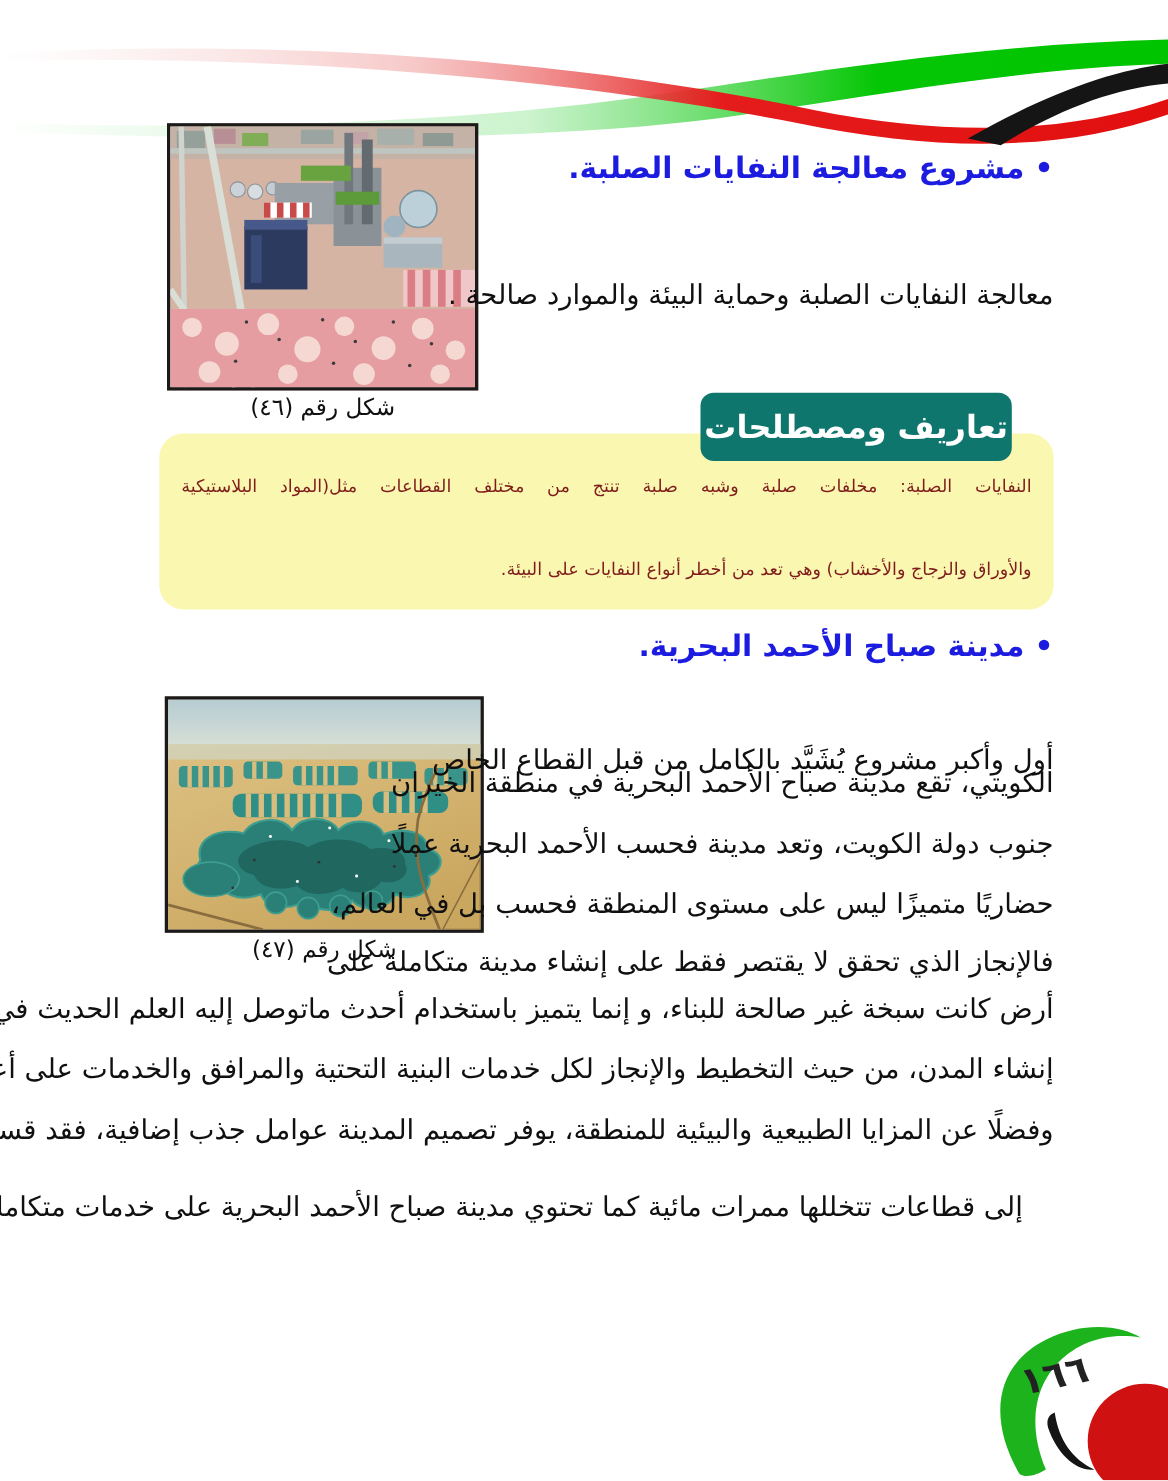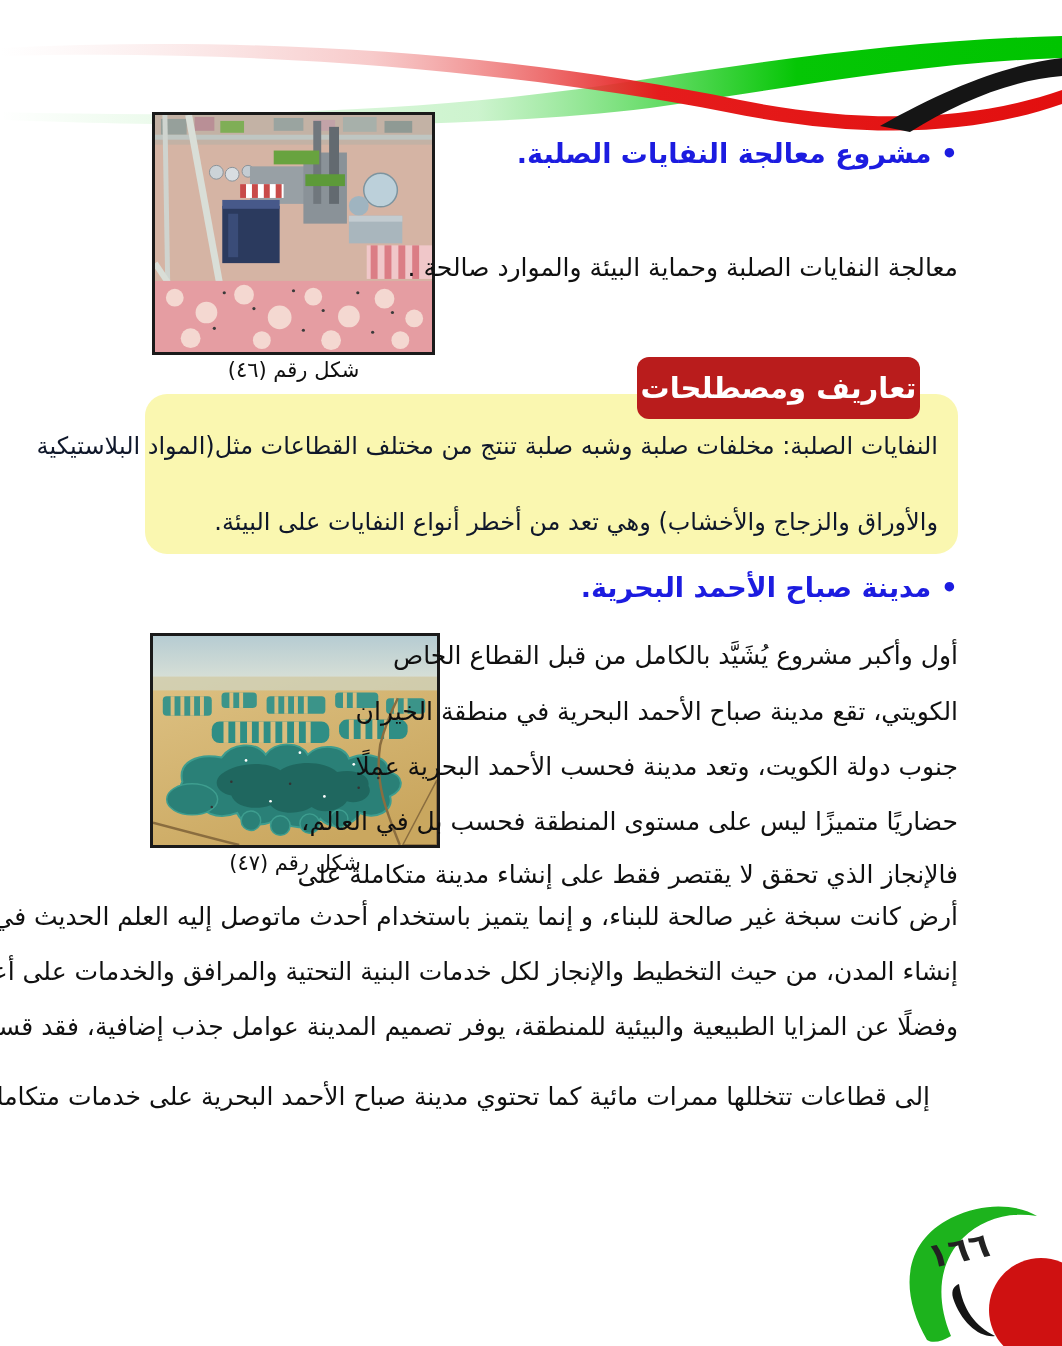--- a/index.html
+++ b/index.html
@@ -19,26 +19,26 @@
     text-align:justify; text-align-last:justify;
     white-space:nowrap; overflow:visible;
   }
   .bodyline.no-stretch { text-align:center; text-align-last:right;margin-top:16px; }
   .caption { font-size:21px; color:#101010; text-align:center; }
   .figure-frame {
     border:3px solid #1a1a1a; box-sizing:border-box; background:#d9c2b2;
   }
   .figure-frame svg { display:block; width:100%; height:100%; }
   .term-tag {
-    background:#b91c1c; color:#ffffff; border-radius:12px;
+    background:#0f766e; color:#ffffff; border-radius:12px;
     text-align:center; font-weight:bold; font-size:29px; line-height:62px;
     z-index:3;
   }
   .def-box { background:#FAF7B0; border-radius:22px; z-index:1; }
-  .def-line { font-size:24px; color:#0f172a; }
+  .def-line { font-size:16px; color:#7f1d1d; }
   .ribbons, .corner-art { pointer-events:none; }
 </style>
 </head>
 <body>
 
 <div class="page">
 
   <svg class="abs ribbons" style="left:0;top:0;width:1062px;height:145px;" viewBox="0 0 1062 145" preserveAspectRatio="none">
     <defs>
       <linearGradient id="gGreen" x1="0" y1="0" x2="1" y2="0">
@@ -240,21 +240,21 @@
         <circle cx="80" cy="150" r="1.3"></circle>
           <circle cx="140" cy="152" r="1.3"></circle>
           <circle cx="210" cy="156" r="1.3"></circle>
         <circle cx="60" cy="176" r="1.3"></circle>
           <circle cx="230" cy="146" r="1.3"></circle>
       </g>
     </svg>
   </div>
   <div class="abs caption" style="left:150px;top:851px;width:290px;">شكل رقم (٤٧)</div>
 
-  <div class="abs bodyline" style="right:104px;top:641px;width:513px;">أول وأكبر مشروع يُشَيَّد بالكامل من قبل القطاع الخاص</div>
+  <div class="abs bodyline" style="right:104px;top:676px;width:513px;">أول وأكبر مشروع يُشَيَّد بالكامل من قبل القطاع الخاص</div>
   <div class="abs bodyline" style="right:104px;top:697px;width:513px;">الكويتي، تقع مدينة صباح الأحمد البحرية في منطقة الخيران</div>
   <div class="abs bodyline" style="right:104px;top:752px;width:513px;">جنوب دولة الكويت، وتعد مدينة فحسب الأحمد البحرية عملًا</div>
   <div class="abs bodyline" style="right:104px;top:807px;width:513px;">حضاريًا متميزًا ليس على مستوى المنطقة فحسب بل في العالم،</div>
   <div class="abs bodyline" style="right:104px;top:860px;width:513px;">فالإنجاز الذي تحقق لا يقتصر فقط على إنشاء مدينة متكاملة على</div>
 
   <div class="abs bodyline" style="right:104px;top:902px;width:818px;">أرض كانت سبخة غير صالحة للبناء، و إنما يتميز باستخدام أحدث ماتوصل إليه العلم الحديث في مجال</div>
   <div class="abs bodyline" style="right:104px;top:957px;width:818px;">إنشاء المدن، من حيث التخطيط والإنجاز لكل خدمات البنية التحتية والمرافق والخدمات على أعلى مستوى.</div>
   <div class="abs bodyline" style="right:104px;top:1012px;width:818px;">وفضلًا عن المزايا الطبيعية والبيئية للمنطقة، يوفر تصميم المدينة عوامل جذب إضافية، فقد قسمت المدينة</div>
   <div class="abs bodyline no-stretch" style="right:132px;top:1066px;width:790px;">إلى قطاعات تتخللها ممرات مائية كما تحتوي مدينة صباح الأحمد البحرية على خدمات متكاملة.</div>
 

